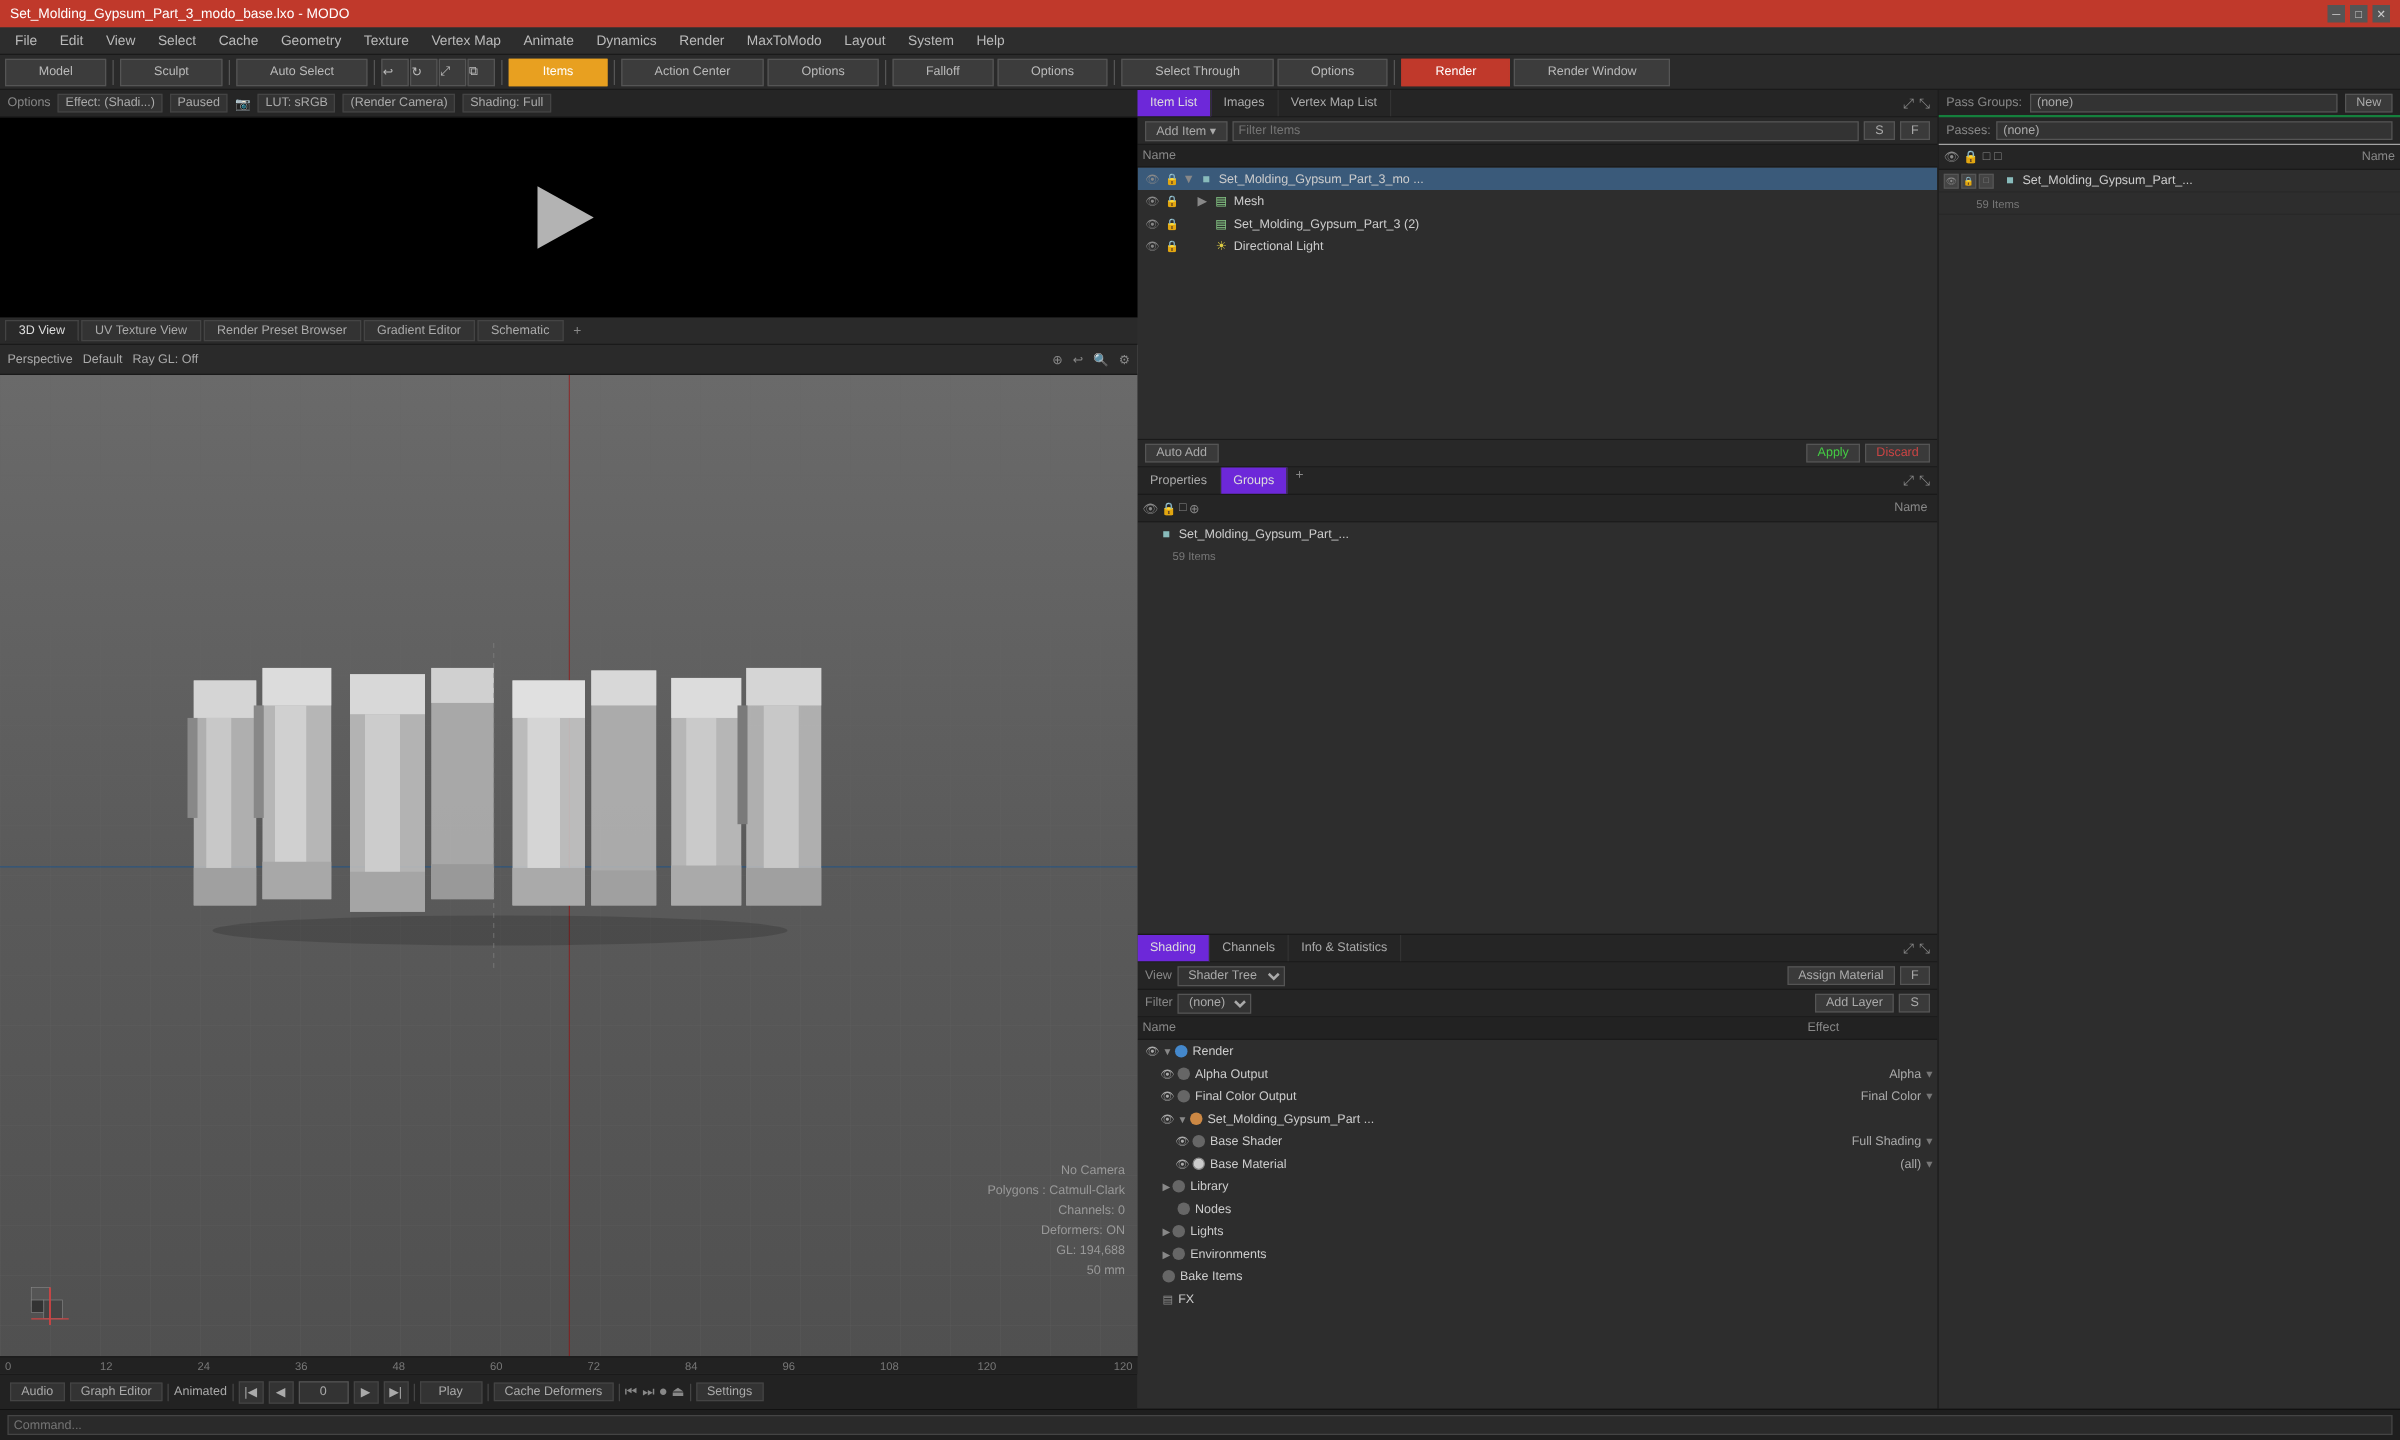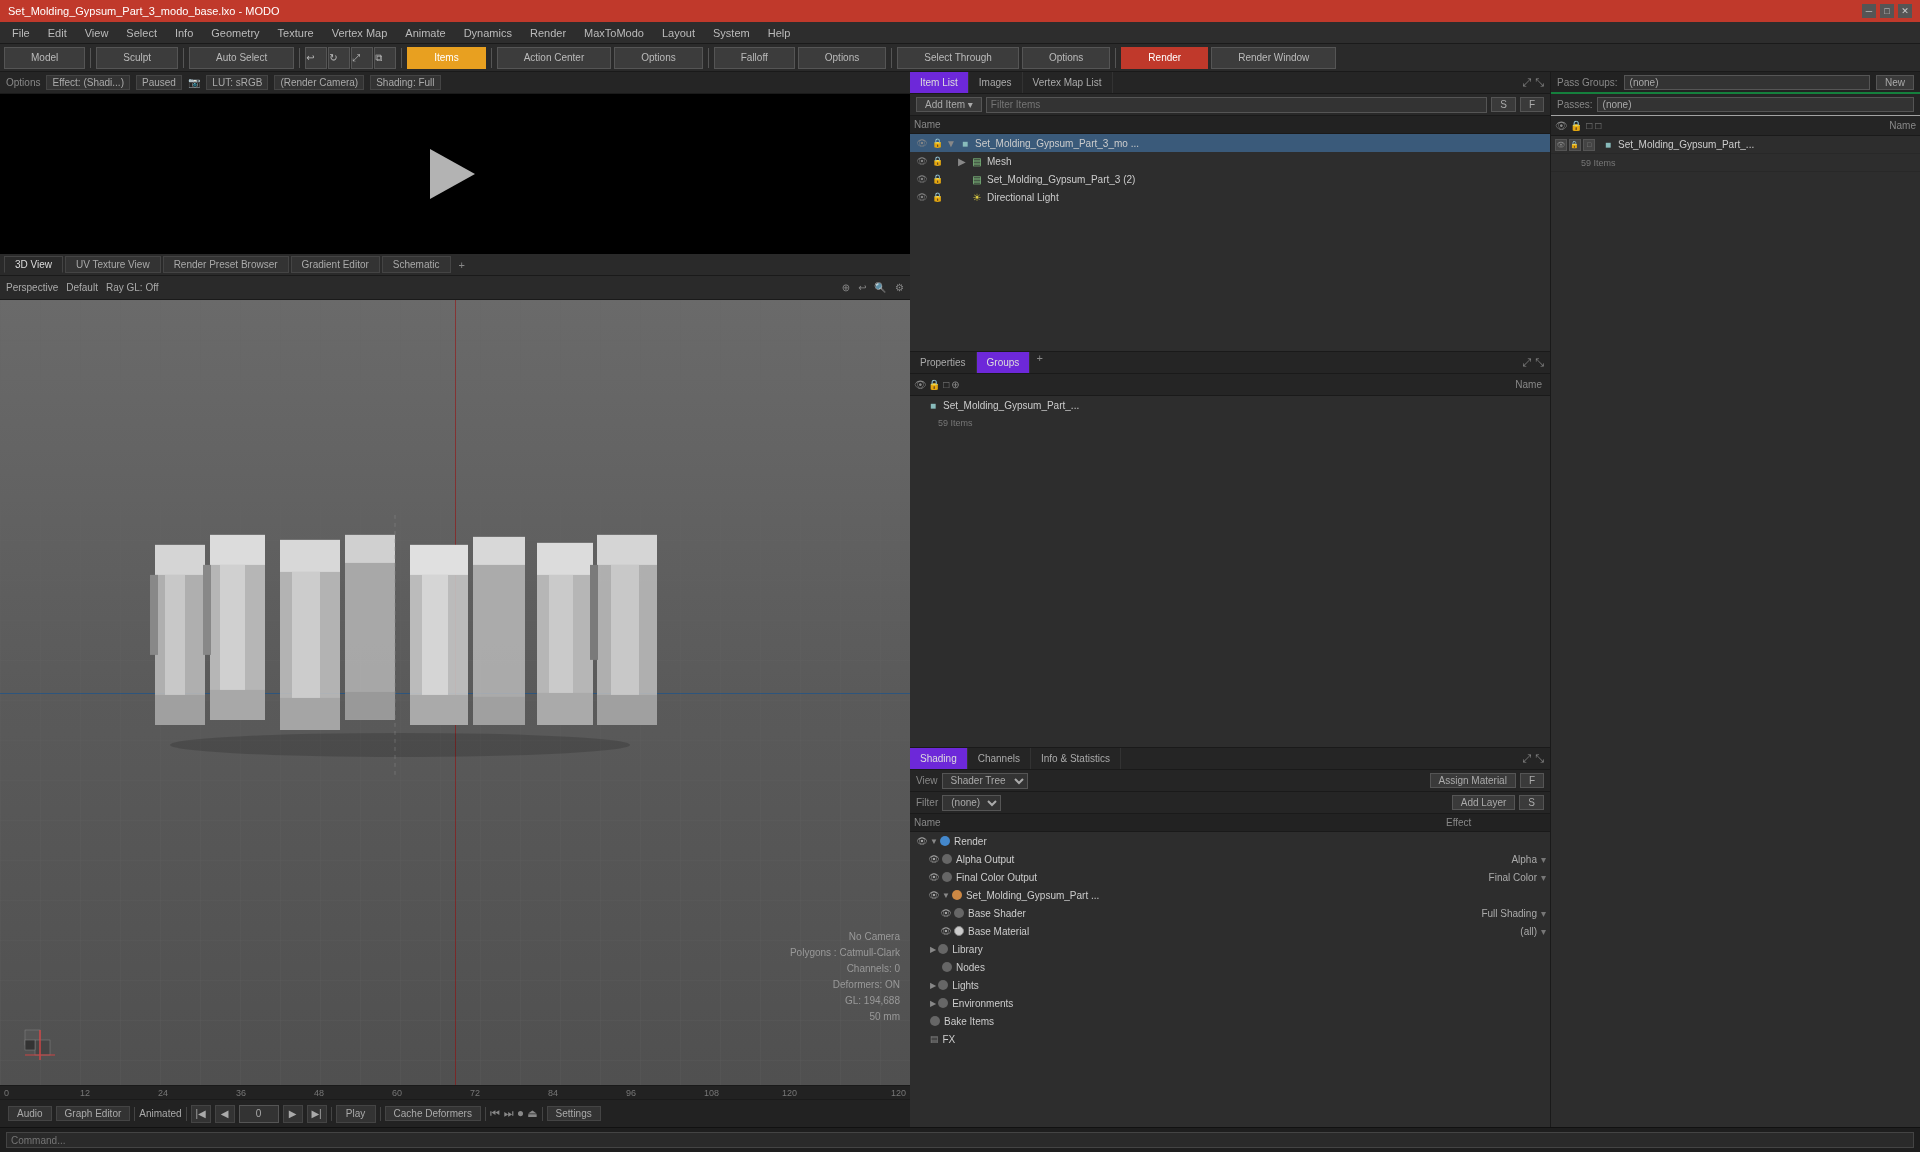--- a/index.html
+++ b/index.html
@@ -160,21 +160,21 @@
       <button class="win-btn">□</button>
       <button class="win-btn">✕</button>
     </div>
   </div>
 
   <div id="menubar">
     <span class="menu-item">File</span>
     <span class="menu-item">Edit</span>
     <span class="menu-item">View</span>
     <span class="menu-item">Select</span>
-    <span class="menu-item">Info</span>
+    <span class="menu-item">Cache</span>
     <span class="menu-item">Geometry</span>
     <span class="menu-item">Texture</span>
     <span class="menu-item">Vertex Map</span>
     <span class="menu-item">Animate</span>
     <span class="menu-item">Dynamics</span>
     <span class="menu-item">Render</span>
     <span class="menu-item">MaxToModo</span>
     <span class="menu-item">Layout</span>
     <span class="menu-item">System</span>
     <span class="menu-item">Help</span>
@@ -355,21 +355,21 @@
         <button class="bb-btn">Graph Editor</button>
         <span class="bb-sep"></span>
         <span style="color:#aaa; font-size:10px;">Animated</span>
         <span class="bb-sep"></span>
         <button class="pb-btn">|◀</button>
         <button class="pb-btn">◀</button>
         <input class="pb-frame" type="text" style="width: 40px; background: rgb(51, 51, 51); border: 1px solid rgb(85, 85, 85); color: rgb(170, 170, 170); text-align: center; font-size: 10px;" value="0">
         <button class="pb-btn">▶</button>
         <button class="pb-btn">▶|</button>
         <span class="bb-sep"></span>
-        <button class="pb-btn" style="width:40px;">Play</button>
+        <button class="pb-btn" style="width:50px;">Play</button>
         <span class="bb-sep"></span>
         <button class="bb-btn">Cache Deformers</button>
         <span class="bb-sep"></span>
 
         <span style="color:#888; cursor:pointer;">⏮</span>
         <span style="color:#888; cursor:pointer;">⏭</span>
         <span style="color:#888; cursor:pointer;">⏺</span>
         <span style="color:#888; cursor:pointer;">⏏</span>
         <span class="bb-sep"></span>
         <button class="bb-btn">Settings</button>
@@ -437,20 +437,26 @@
               <span class="tree-indent"></span>
               <span class="tree-indent"></span>
               <span class="tree-icon" style="color:#ddcc44;">☀</span>
               <span class="tree-name">Directional Light</span>
             </div>
           </div>
         </div>
 
         <div id="right-bottom" style="flex:1; display:flex; flex-direction:column; overflow:hidden;">
 
+          <div id="aa-toolbar">
+            <button class="panel-btn">Auto Add</button>
+            <div style="flex:1;"></div>
+            <button class="panel-btn" style="color:#44cc44;">Apply</button>
+            <button class="panel-btn" style="color:#cc4444;">Discard</button>
+          </div>
 
           <div class="panel-tabs">
             <span class="panel-tab">Properties</span>
             <span class="panel-tab active">Groups</span>
             <span style="padding:0 6px; color:#888; cursor:pointer;">+</span>
             <div class="panel-tab-icons">
               <span style="color:#888; cursor:pointer;">⤢</span>
               <span style="color:#888; cursor:pointer;">⤡</span>
             </div>
           </div>

